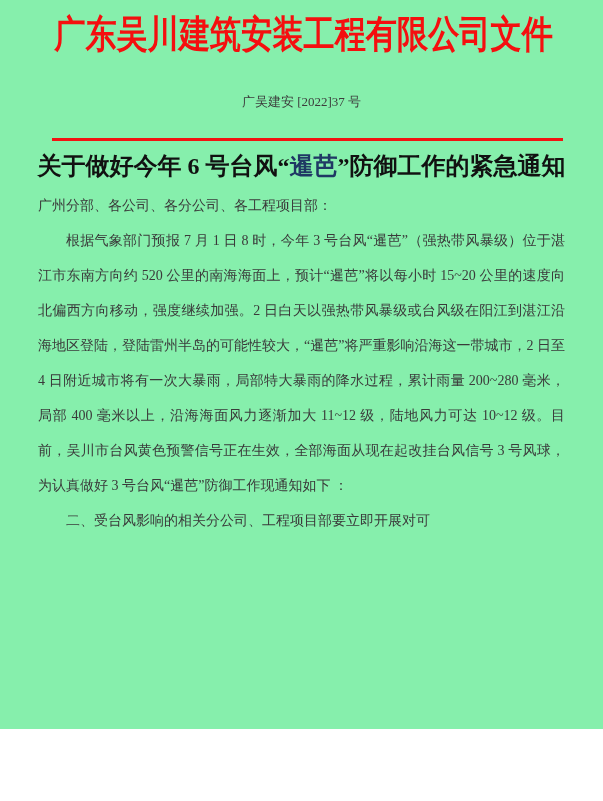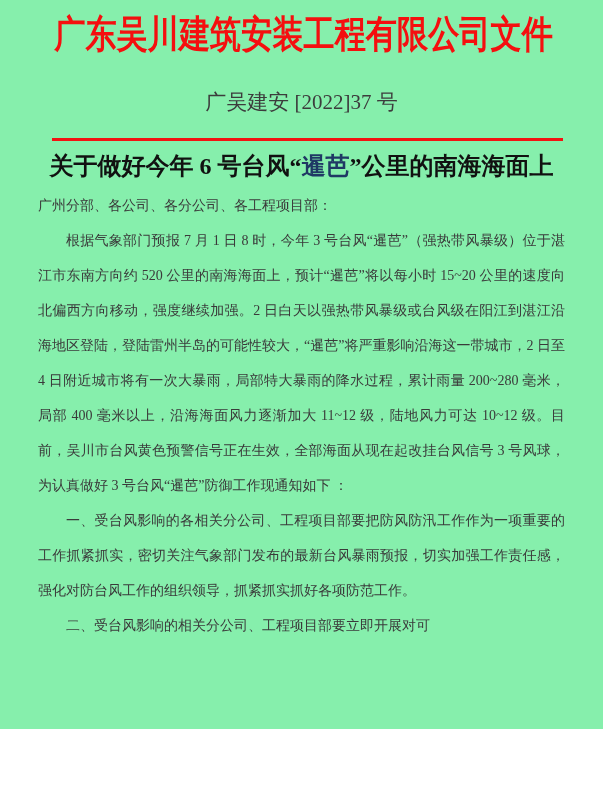--- a/index.html
+++ b/index.html
@@ -21,21 +21,21 @@
     color: #f50f0f;
     letter-spacing: 0px;
     transform: scaleX(0.82);
     transform-origin: center top;
     white-space: nowrap;
     line-height: 44px;
   }
   .doc-number {
     margin-top: 36px;
     text-align: center;
-    font-size: 21px;
+    font-size: 13px;
     color: #3c3c3c;
     line-height: 20px;
   }
   .red-divider {
     margin: 26px auto 0 52px;
     width: 511px;
     height: 3px;
     background: #f31212;
     border: none;
   }
@@ -63,22 +63,21 @@
 <body>
 
 <div class="page">
 
   <div class="letterhead">广东吴川建筑安装工程有限公司文件</div>
 
   <div class="doc-number">广吴建安 [2022]37 号</div>
 
   <div class="red-divider"></div>
 
-  <h1 class="doc-title"><span>关于做好今年 6 号台风“</span><span class="storm-navy">暹芭</span><span>”公里的南海海面上</span></h1>
+  <h1 class="doc-title"><span>关于做好今年 6 号台风“</span><span class="storm-navy">暹芭</span><span>”防御工作的紧急通知</span></h1>
 
   <div class="body-text">
     <p>广州分部、各公司、各分公司、各工程项目部：</p>
     <p class="indent">根据气象部门预报 7 月 1 日 8 时，今年 3 号台风“暹芭”（强热带风暴级）位于湛江市东南方向约 520 公里的南海海面上，预计“暹芭”将以每小时 15~20 公里的速度向北偏西方向移动，强度继续加强。2 日白天以强热带风暴级或台风级在阳江到湛江沿海地区登陆，登陆雷州半岛的可能性较大，“暹芭”将严重影响沿海这一带城市，2 日至 4 日附近城市将有一次大暴雨，局部特大暴雨的降水过程，累计雨量 200~280 毫米，局部 400 毫米以上，沿海海面风力逐渐加大 11~12 级，陆地风力可达 10~12 级。目前，吴川市台风黄色预警信号正在生效，全部海面从现在起改挂台风信号 3 号风球，为认真做好 3 号台风“暹芭”防御工作现通知如下 ：</p>
-    <p class="indent">一、受台风影响的各相关分公司、工程项目部要把防风防汛工作作为一项重要的工作抓紧抓实，密切关注气象部门发布的最新台风暴雨预报，切实加强工作责任感，强化对防台风工作的组织领导，抓紧抓实抓好各项防范工作。</p>
     <p class="indent">二、受台风影响的相关分公司、工程项目部要立即开展对可</p>
   </div>
 
 </div>
 
 </body></html>

